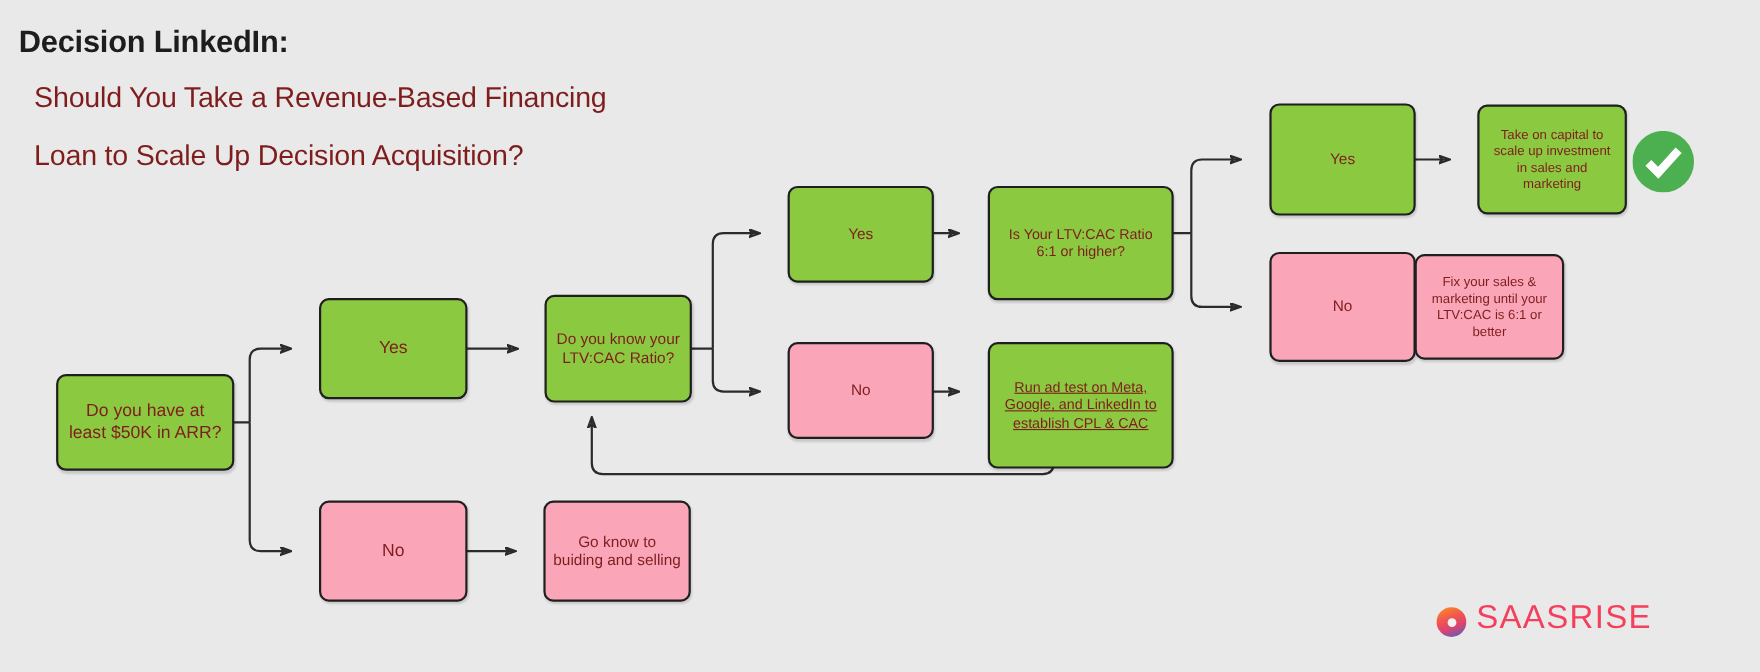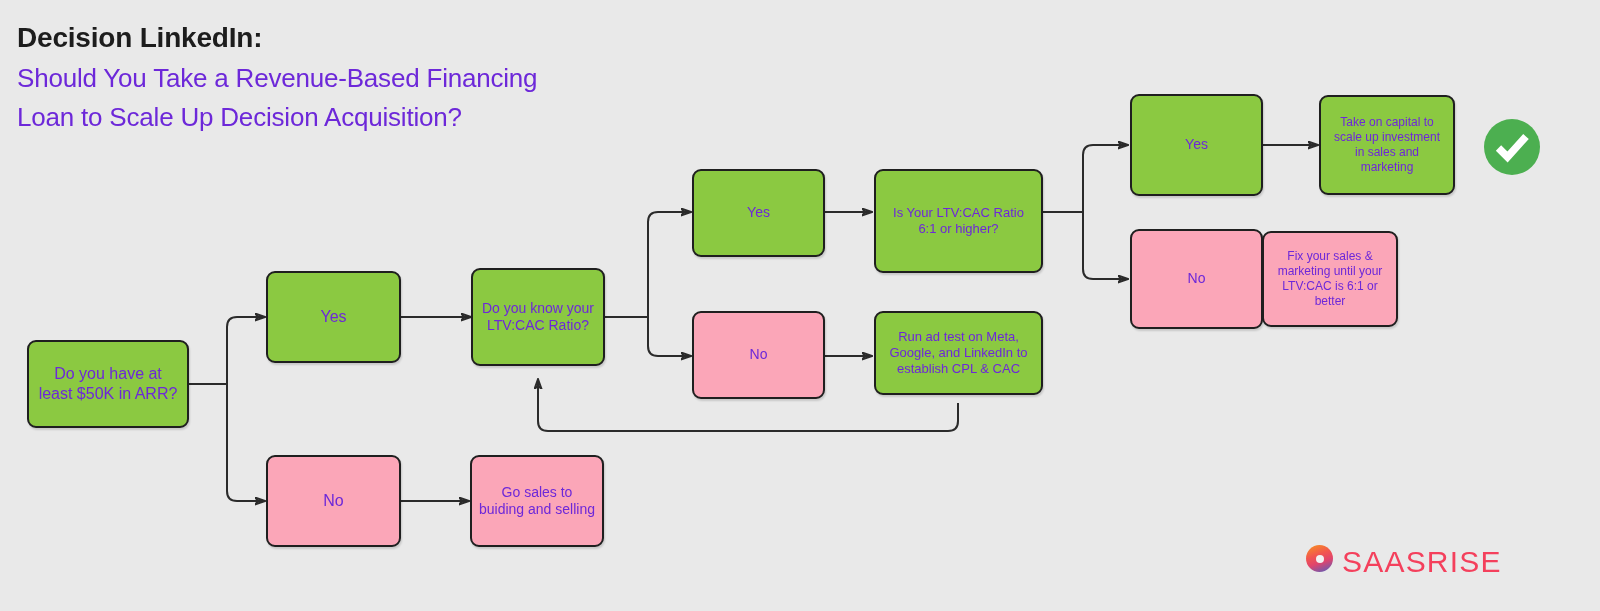--- a/index.html
+++ b/index.html
@@ -32,40 +32,41 @@
     font-weight: bold;
     color: #1d1d1d;
     letter-spacing: -0.2px;
     line-height: 1.25;
     margin: 0 0 4px 0;
   }
   #title-line-2,
   #title-line-3 {
     font-size: 26px;
     font-weight: normal;
-    color: #6d28d9;
+    color: #7f1d1d;
     letter-spacing: -0.2px;
     line-height: 1.5;
-    margin: 0;
+    margin: 14px;
   }
 
   
   .node {
     position: absolute;
     box-sizing: border-box;
     border: 2px solid #1f1f1f;
     border-radius: 9px;
     display: flex;
     align-items: center;
     justify-content: flex-end;
     text-align: center;
-    color: #6d28d9;
+    color: #7f1d1d;
     padding: 4px 7px;
     line-height: 1.25;
     box-shadow: 1px 2px 2px rgba(0,0,0,0.14);
+    margin-left: 24px;
   }
   .node.green { background: #8bc941; }
   .node.pink  { background: #fba6b8; }
 
   .node .node-text { display: block; width: 100%; }
 
   .t16 { font-size: 16px; }
   .t14 { font-size: 14px; }
   .t13 { font-size: 13px; }
   .t12 { font-size: 12px; }
@@ -89,21 +90,21 @@
     width: 56px;
     height: 56px;
   }
 
   
   #brand {
     position: absolute;
     left: 1306px;
     top: 545px;
     display: flex;
-    align-items: flex-start;
+    align-items: flex-end;
     gap: 9px;
   }
   #brand-mark {
     width: 27px;
     height: 27px;
     border-radius: 50%;
     background: linear-gradient(160deg, #f7941e 0%, #f2564f 38%, #e0446d 62%, #4c5fc2 100%);
     display: flex;
     align-items: center;
     justify-content: center;
@@ -178,36 +179,36 @@
 
   <div class="node pink t16" style="left:266px; top:455px; width:135px; height:92px;">
     <span class="node-text">No</span>
   </div>
 
   <div class="node green t14" style="left:471px; top:268px; width:134px; height:98px;">
     <span class="node-text">Do you know your LTV:CAC Ratio?</span>
   </div>
 
   <div class="node pink t14" style="left:470px; top:455px; width:134px; height:92px;">
-    <span class="node-text">Go sales to buiding and selling</span>
+    <span class="node-text">Go know to buiding and selling</span>
   </div>
 
   <div class="node green t14" style="left:692px; top:169px; width:133px; height:88px;">
     <span class="node-text">Yes</span>
   </div>
 
   <div class="node pink t14" style="left:692px; top:311px; width:133px; height:88px;">
     <span class="node-text">No</span>
   </div>
 
   <div class="node green t13" style="left:874px; top:169px; width:169px; height:104px;">
     <span class="node-text">Is Your LTV:CAC Ratio 6:1 or higher?</span>
   </div>
 
-  <div class="node green t13" style="left:874px; top:311px; width:169px; height:84px;">
+  <div class="node green t13" style="left:874px; top:311px; width:169px; height:115px;text-decoration:underline;">
     <span class="node-text">Run ad test on Meta, Google, and LinkedIn to establish CPL &amp; CAC</span>
   </div>
 
   <div class="node green t14" style="left:1130px; top:94px; width:133px; height:102px;">
     <span class="node-text">Yes</span>
   </div>
 
   <div class="node pink t14" style="left:1130px; top:229px; width:133px; height:100px;">
     <span class="node-text">No</span>
   </div>

